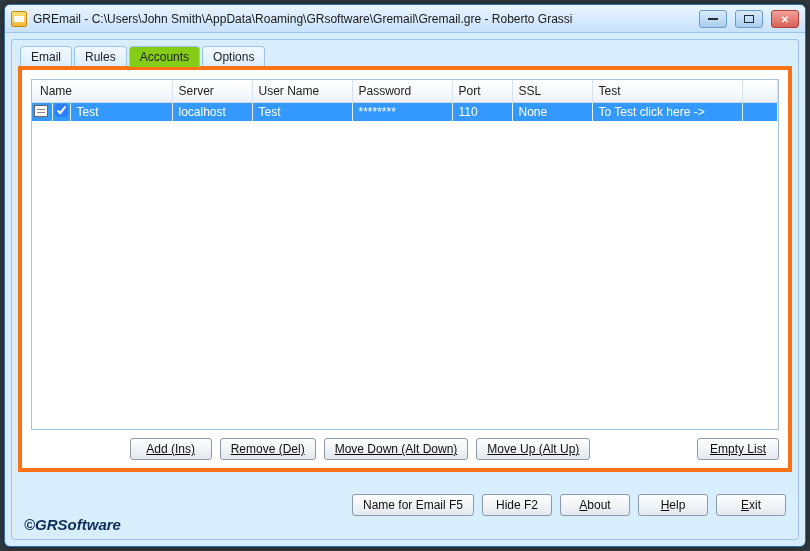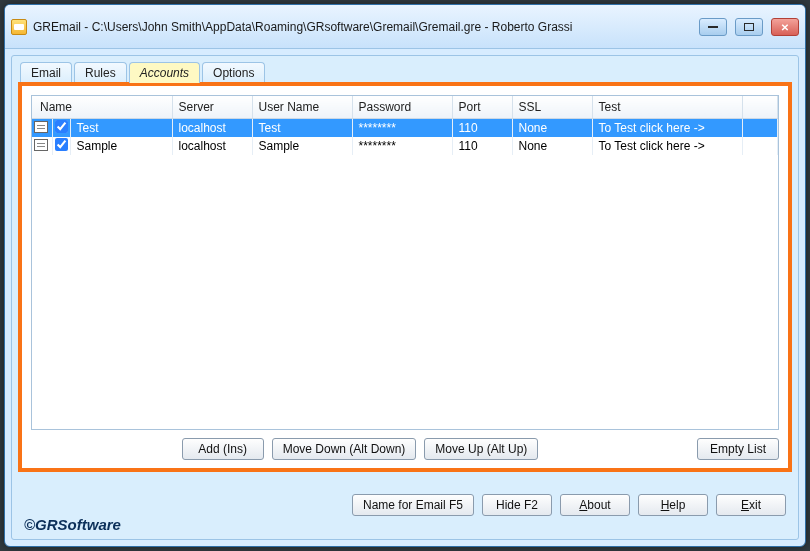--- a/index.html
+++ b/index.html
@@ -14,21 +14,21 @@
   }
   .win {
     position:absolute; left:4px; top:4px; right:4px; bottom:4px;
     border: 1px solid #2f6fa7;
     border-radius: 6px;
     background: linear-gradient(#cfe7fb, #bcdcf6 28px, #d7ecff 28px);
     box-shadow: 0 0 8px rgba(0,0,0,.45);
     display:flex; flex-direction:column;
   }
   .titlebar {
-    height: 44px;
+    height: 28px;
     display:flex; align-items:center;
     padding: 0 6px;
     background: linear-gradient(#e9f4ff, #c8e2fb);
     border-bottom: 1px solid #9cc4e6;
     border-radius: 5px 5px 0 0;
     font-size: 12px;
     color:#1a1a1a;
     gap:6px;
   }
   .title-ico {
@@ -70,24 +70,23 @@
   .tab {
     padding:3px 10px 3px 10px;
     background: linear-gradient(#f2f9ff,#dbeefc);
     border:1px solid #9cc4e6;
     border-bottom:none;
     border-radius:4px 4px 0 0;
     color:#222;
     cursor:pointer;
   }
   .tab.active {
-    background:#fef9c3;
+    background:#84cc16;
     position:relative;
     z-index:2;
-    font-style:italic;
   }
   .tabpage {
     flex:1;
     border:4px solid #f97316;
     background:#fff;
     margin-top:-1px;
     display:flex; flex-direction:column;
     padding:9px 9px 6px 9px;
   }
 
@@ -143,20 +142,21 @@
   .chk {
     width:13px; height:13px;
     accent-color:#2a7fff;
     margin:0;
   }
 
   .row-buttons {
     display:flex; gap:8px; justify-content:flex-start;
     padding:8px 0 2px 0;
     position:relative;
+    text-decoration:underline;
   }
   .row-buttons .spacer { flex:1; }
   .btn {
     min-width: 82px;
     padding: 3px 10px;
     background: linear-gradient(#fefefe,#e4e9ef);
     border:1px solid #8a9bad;
     border-radius:3px;
     color:#111; font-size:12px;
     cursor:pointer;
@@ -239,39 +239,28 @@
                 <td class="icon-cell"><input type="checkbox" class="chk" checked="" style=""></td>
                 <td>Test</td>
                 <td>localhost</td>
                 <td>Test</td>
                 <td>********</td>
                 <td>110</td>
                 <td>None</td>
                 <td>To Test click here -&gt;</td>
                 <td></td>
               </tr>
-              <tr>
-                <td class="icon-cell"><span class="row-ico"></span></td>
-                <td class="icon-cell"><input type="checkbox" class="chk" checked="" style=""></td>
-                <td>Sample</td>
-                <td>localhost</td>
-                <td>Sample</td>
-                <td>********</td>
-                <td>110</td>
-                <td>None</td>
-                <td>To Test click here -&gt;</td>
-                <td></td>
-              </tr>
             </tbody>
         </table>
       </div>
 
       <div class="row-buttons">
         <div class="spacer"></div>
         <button class="btn">Add (Ins)</button>
+        <button class="btn">Remove (Del)</button>
         <button class="btn">Move Down (Alt Down)</button>
         <button class="btn">Move Up (Alt Up)</button>
         <div class="spacer"></div>
         <button class="btn">Empty List</button>
       </div>
 
     </div>
 
     <div class="footer">
       <span class="brand">©GRSoftware</span>

